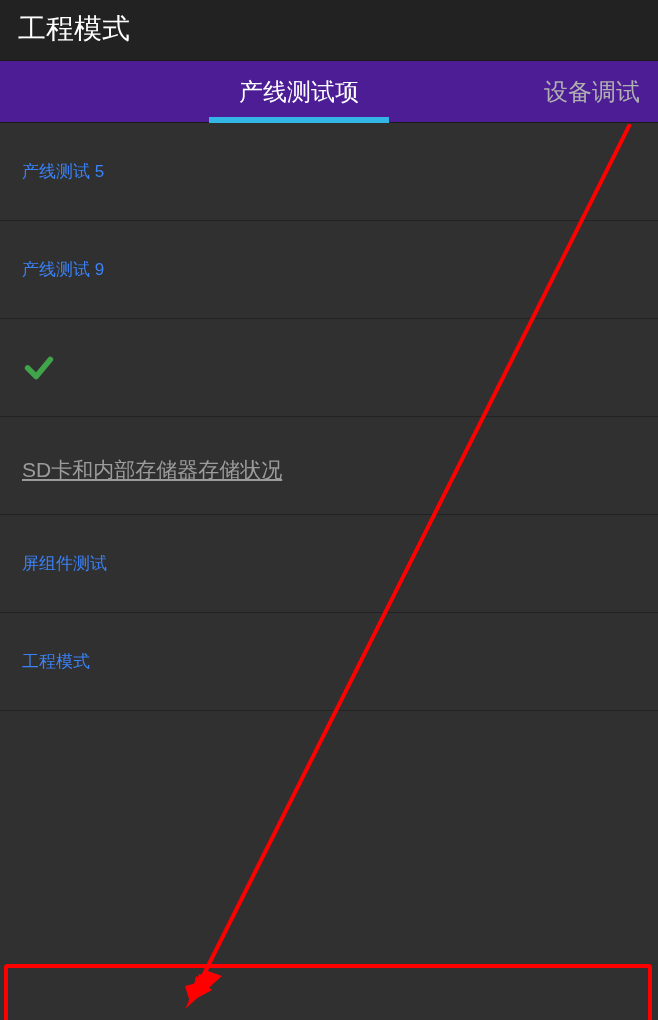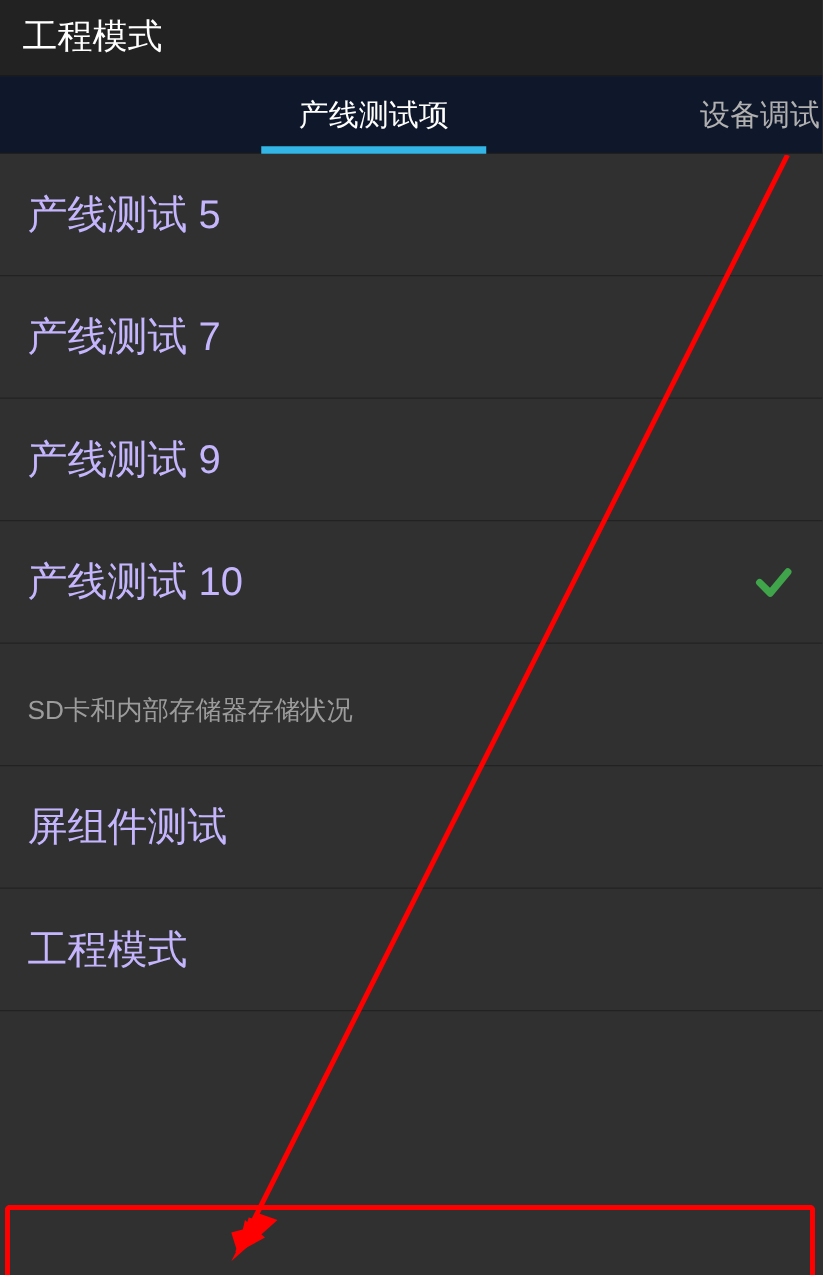--- a/index.html
+++ b/index.html
@@ -20,21 +20,21 @@
       padding: 10px 18px 12px 18px;
       border-bottom: 1px solid #1a1a1a;
     }
     .header-title {
       color: #ffffff;
       font-size: 28px;
       font-weight: 400;
     }
     .tab-bar {
       display: flex;
-      background: #0f172a;
+      background: #4c1d95;
       border-bottom: 1px solid #1a1a1a;
       height: 62px;
     }
     .tab {
       flex: 1;
       display: flex;
       align-items: center;
       justify-content: center;
       color: #b0b0b0;
       font-size: 24px;
@@ -55,43 +55,44 @@
       background: #33b5e5;
     }
     .tab-placeholder {
       width: 90px;
       flex: none;
     }
     .tab-right {
       width: 150px;
       flex: none;
       justify-content: flex-end;
-      padding-right: 2px;
+      padding-right: 18px;
       overflow: hidden;
     }
     .list {
       background: #303030;
     }
     .list-item {
       padding: 26px 22px;
       border-bottom: 1px solid #222222;
       display: flex;
       align-items: center;
       justify-content: space-between;
       cursor: pointer;
       min-height: 98px;
     }
     .list-item-main {
-      color: #c4b5fd;
-      font-size: 32px;
+      color: #3b82f6;
+      font-size: 17px;
     }
     .list-item-sub {
       color: #9c9c9c;
       font-size: 21px;
       margin-top: 8px;
+      text-decoration: underline;
     }
     .check-icon {
       flex: none;
     }
     .annotation-arrow {
       position: absolute;
       top: 124px;
       left: 0;
       pointer-events: none;
     }
@@ -125,32 +126,24 @@
 </div>
 
 <div class="list" id="list-container">
     <div class="list-item">
       <div>
         <div class="list-item-main">产线测试 5</div>
       </div>
     </div>
     <div class="list-item">
       <div>
-        <div class="list-item-main">产线测试 7</div>
-      </div>
-    </div>
-    <div class="list-item">
-      <div>
         <div class="list-item-main">产线测试 9</div>
       </div>
     </div>
     <div class="list-item">
-      <div>
-        <div class="list-item-main">产线测试 10</div>
-      </div>
       <svg width="34" height="34" viewBox="0 0 24 24" class="check-icon">
         <path d="M4 12 L10 18 L20 6" stroke="#3fa44a" stroke-width="4" fill="none" stroke-linecap="round" stroke-linejoin="round"></path>
       </svg>
     </div>
     <div class="list-item">
       <div>
         <div class="list-item-sub">SD卡和内部存储器存储状况</div>
       </div>
     </div>
     <div class="list-item">

